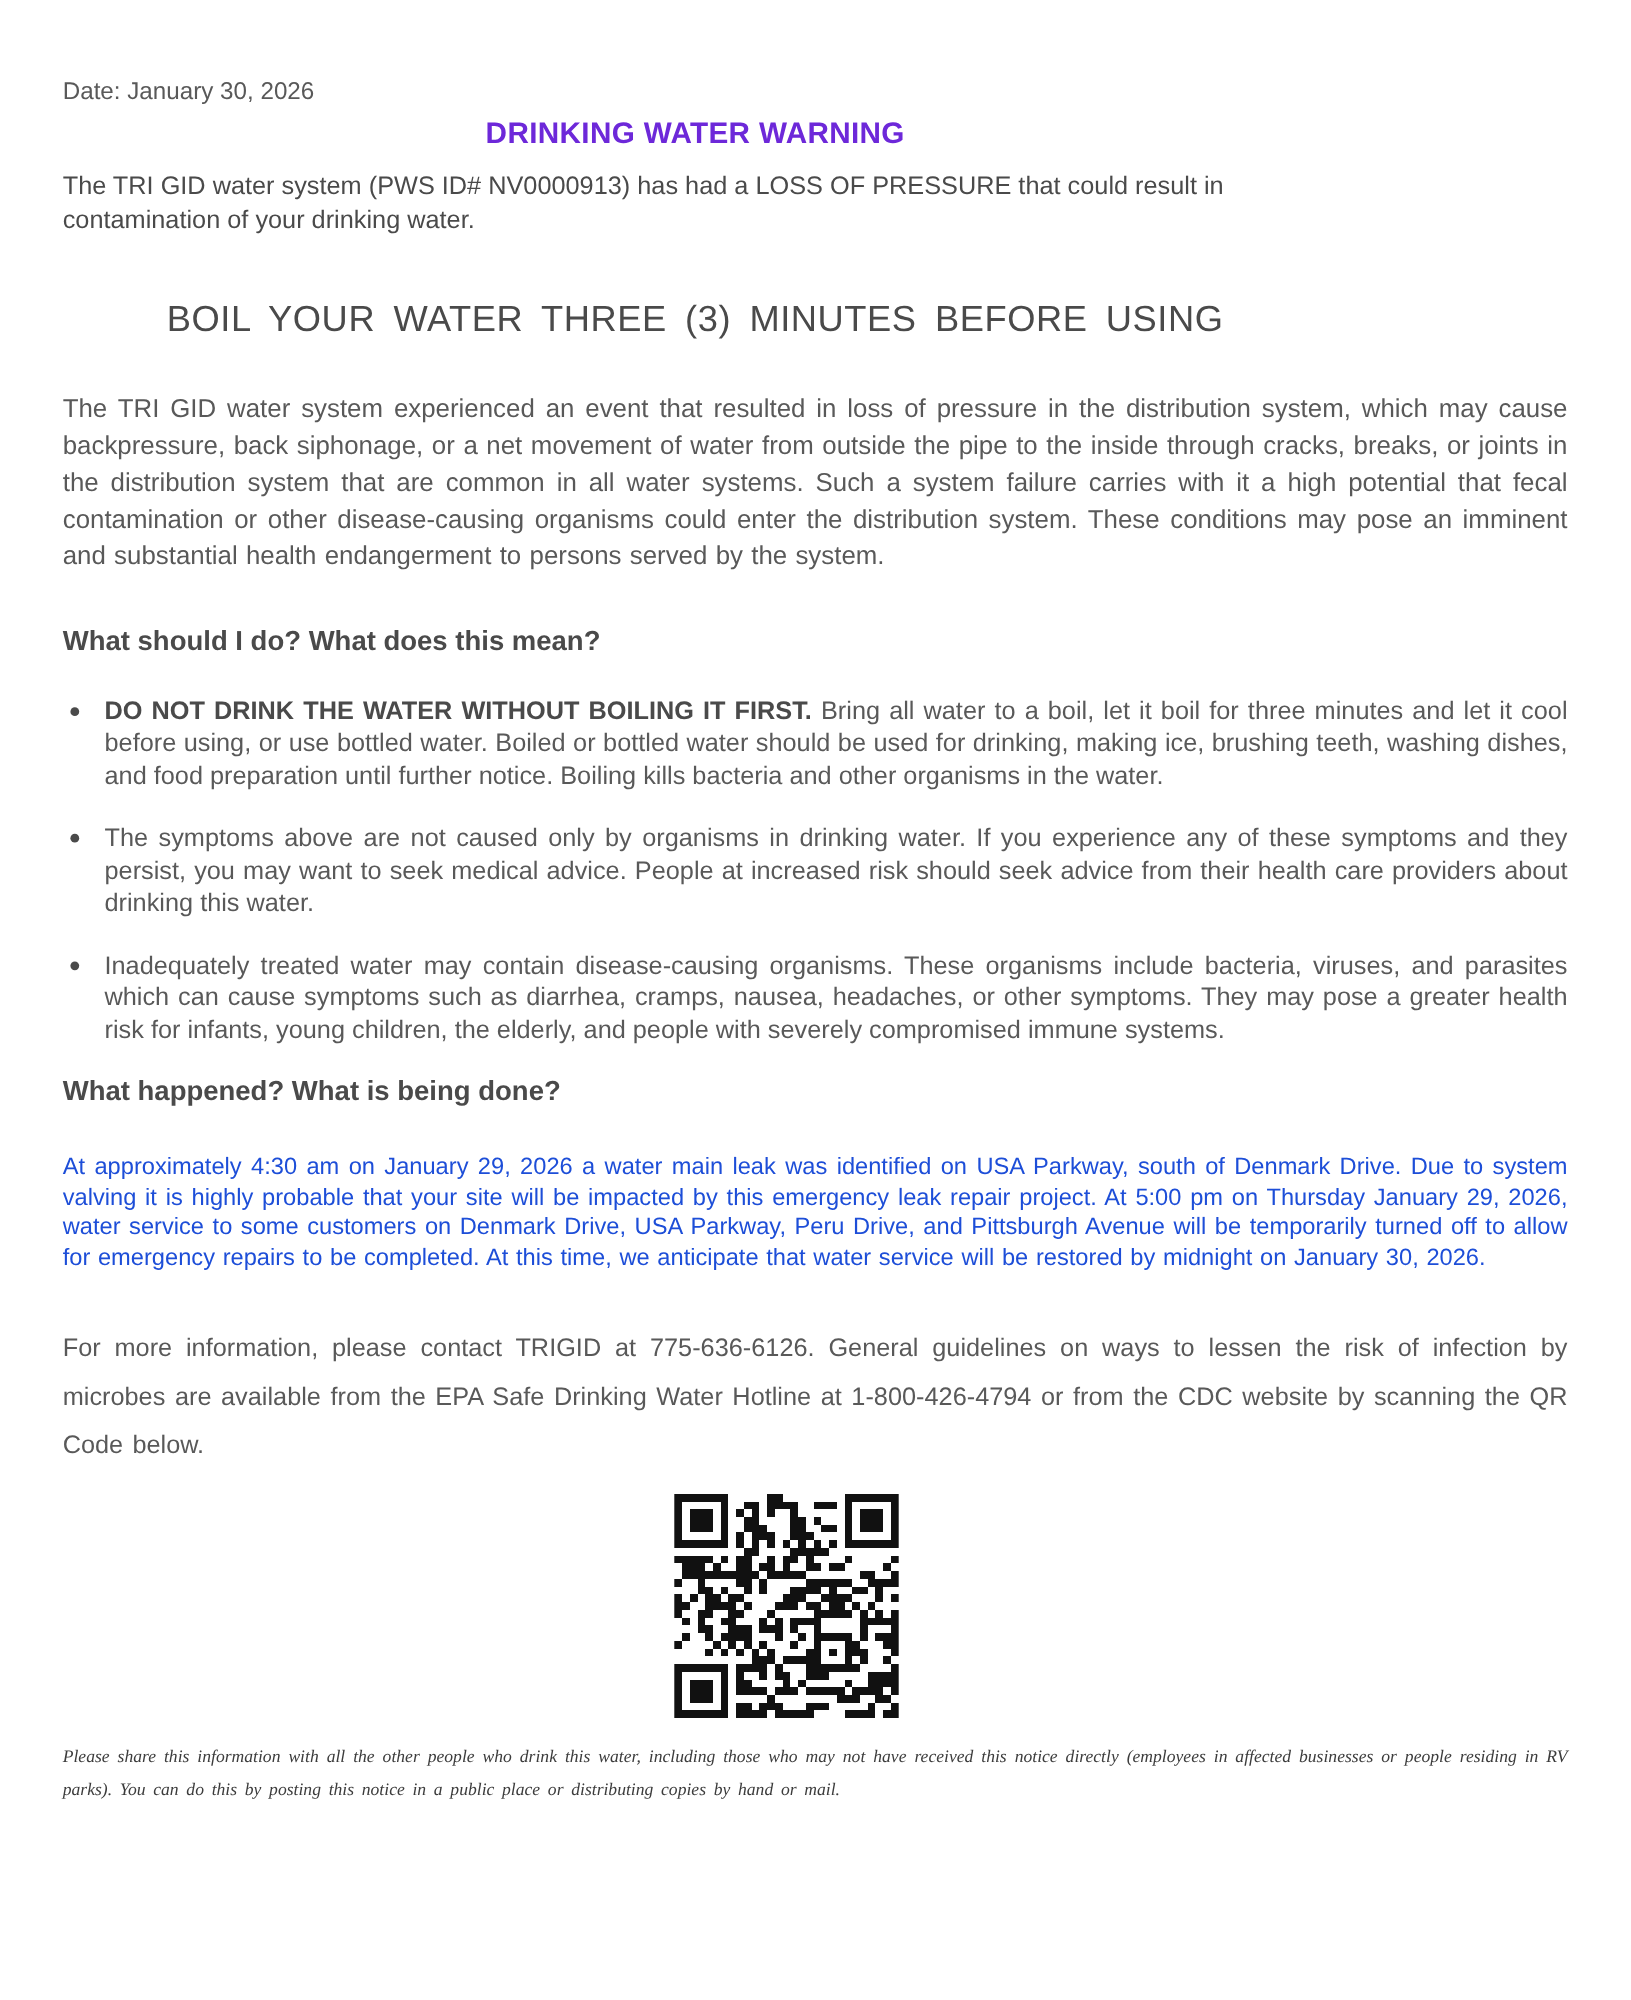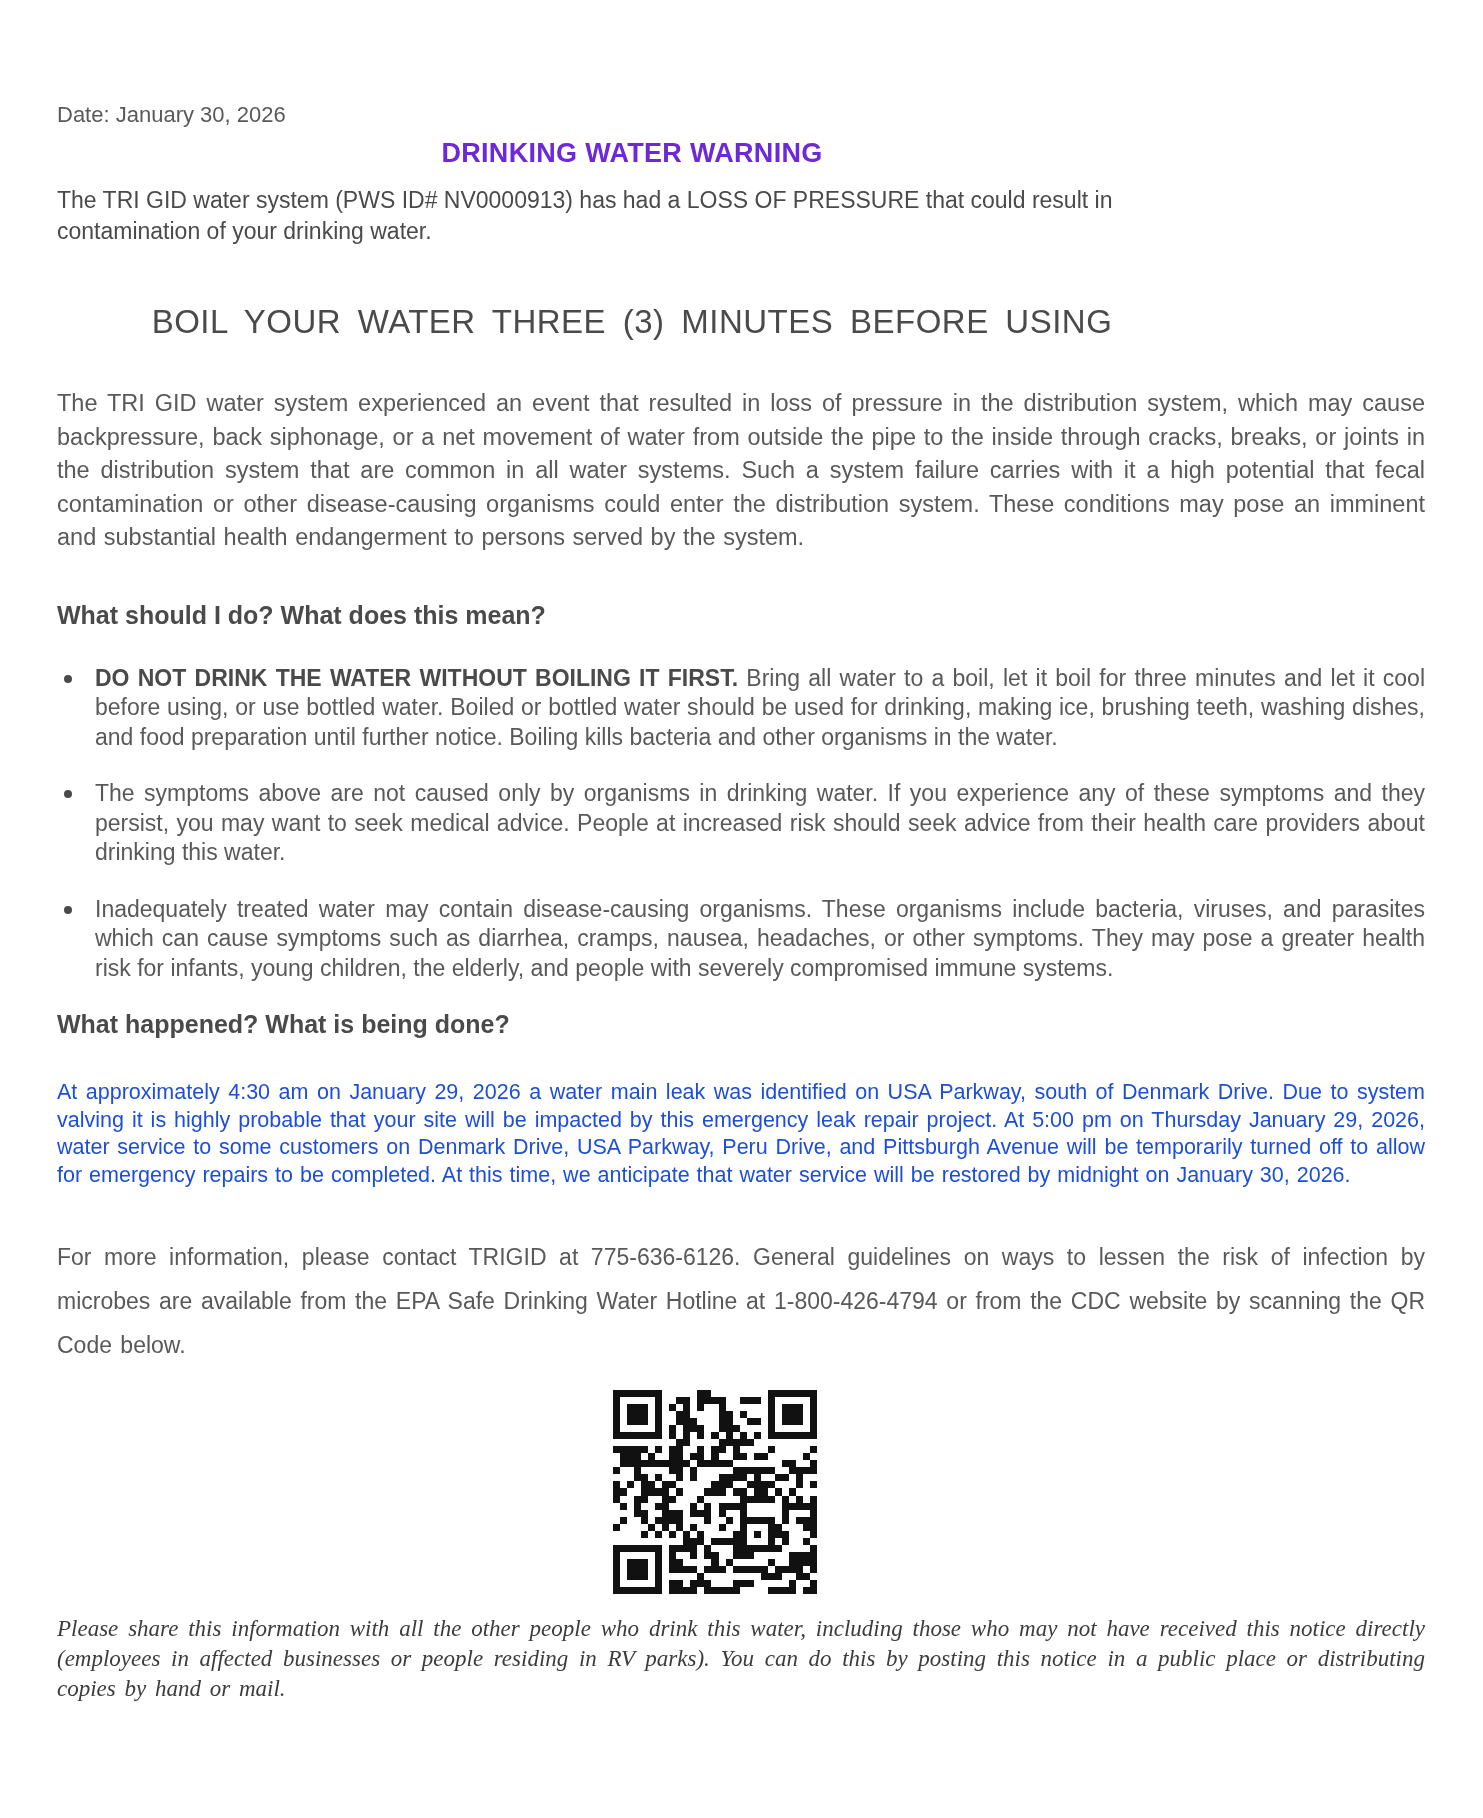--- a/index.html
+++ b/index.html
@@ -8,21 +8,21 @@
     background: #ffffff;
   }
   body {
     width: 1483px;
     height: 1818px;
     overflow: hidden;
     font-family: "Liberation Sans", sans-serif;
     color: #595959;
   }
   .page {
-    padding: 102px 58px 0 57px;
+    padding: 70px 58px 0 57px;
     box-sizing: border-box;
   }
   .date-line {
     font-size: 22px;
     color: #595959;
   }
   .head-block {
     width: 1150px;
   }
   .doc-title {
@@ -108,21 +108,21 @@
   }
   .qr-wrap {
     width: 204px;
     margin: 10px auto 0 auto;
     transform: translateX(-26px);
   }
   .share-notice {
     margin-top: 16px;
     font-family: "Liberation Serif", serif;
     font-style: italic;
-    font-size: 23px;
+    font-size: 16px;
     line-height: 30px;
     text-align: justify;
     color: #3c3c3c;
     word-spacing: 3px;
   }
   .footer-note {
     margin-top: 30px;
     font-size: 23.5px;
     color: #555555;
   }

